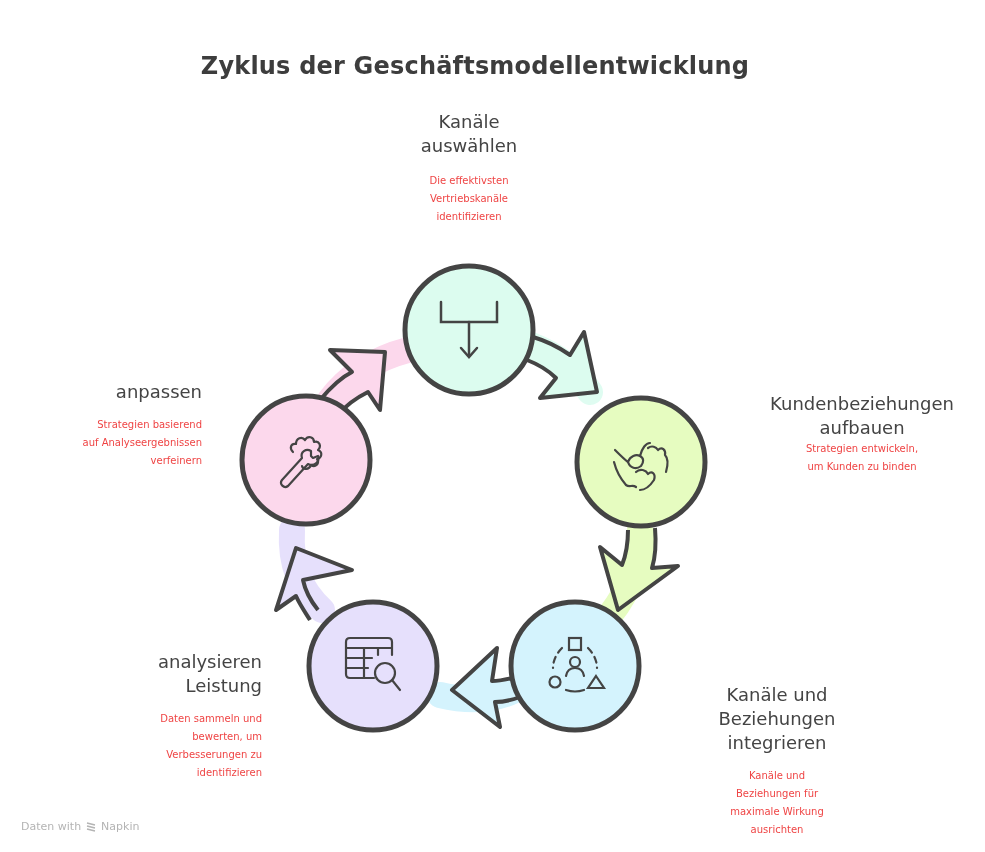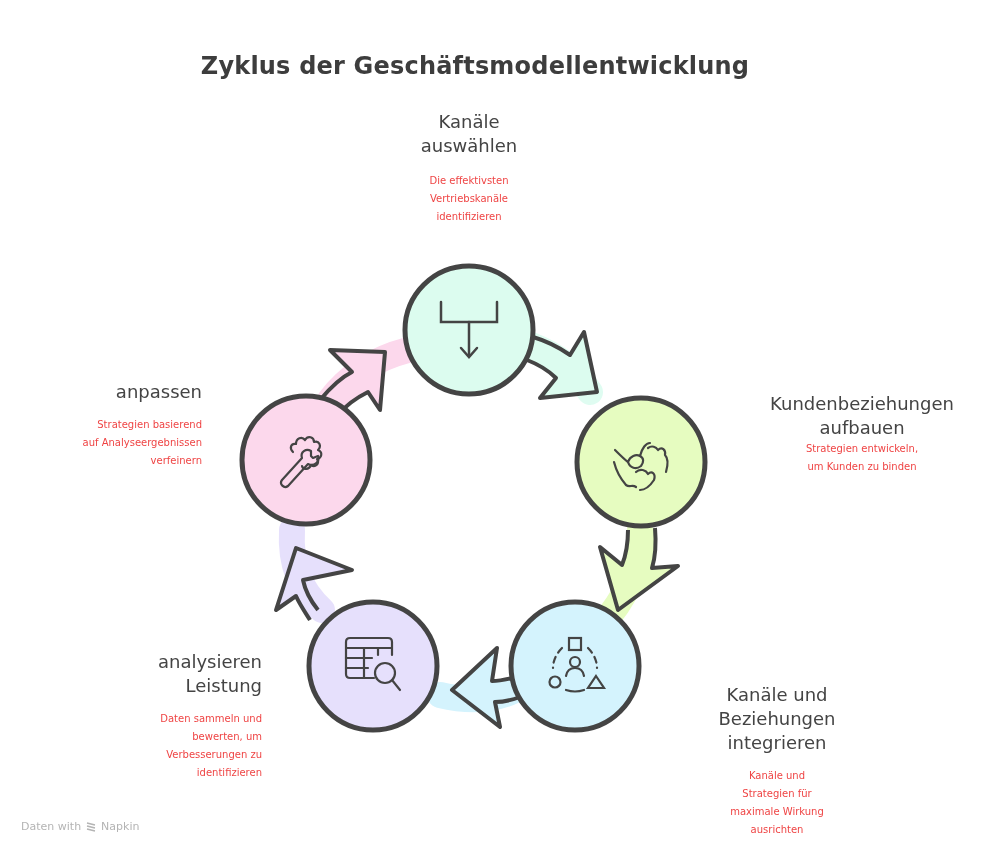--- a/index.html
+++ b/index.html
@@ -134,21 +134,21 @@
 </div>
 
 <div class="label l" style="left:687px; top:650px; width:180px;margin-top:33px;">
   <div class="head">
     <div>Kanäle und</div>
     <div>Beziehungen</div>
     <div>integrieren</div>
   </div>
   <div class="desc" style="margin-top:12px;">
     <div>Kanäle und</div>
-    <div>Strategien für</div>
+    <div>Beziehungen für</div>
     <div>maximale Wirkung</div>
     <div>ausrichten</div>
   </div>
 </div>
 
 <div class="label r" style="left:82px; top:650px; width:180px;">
   <div class="head">
     <div>analysieren</div>
     <div>Leistung</div>
   </div>

